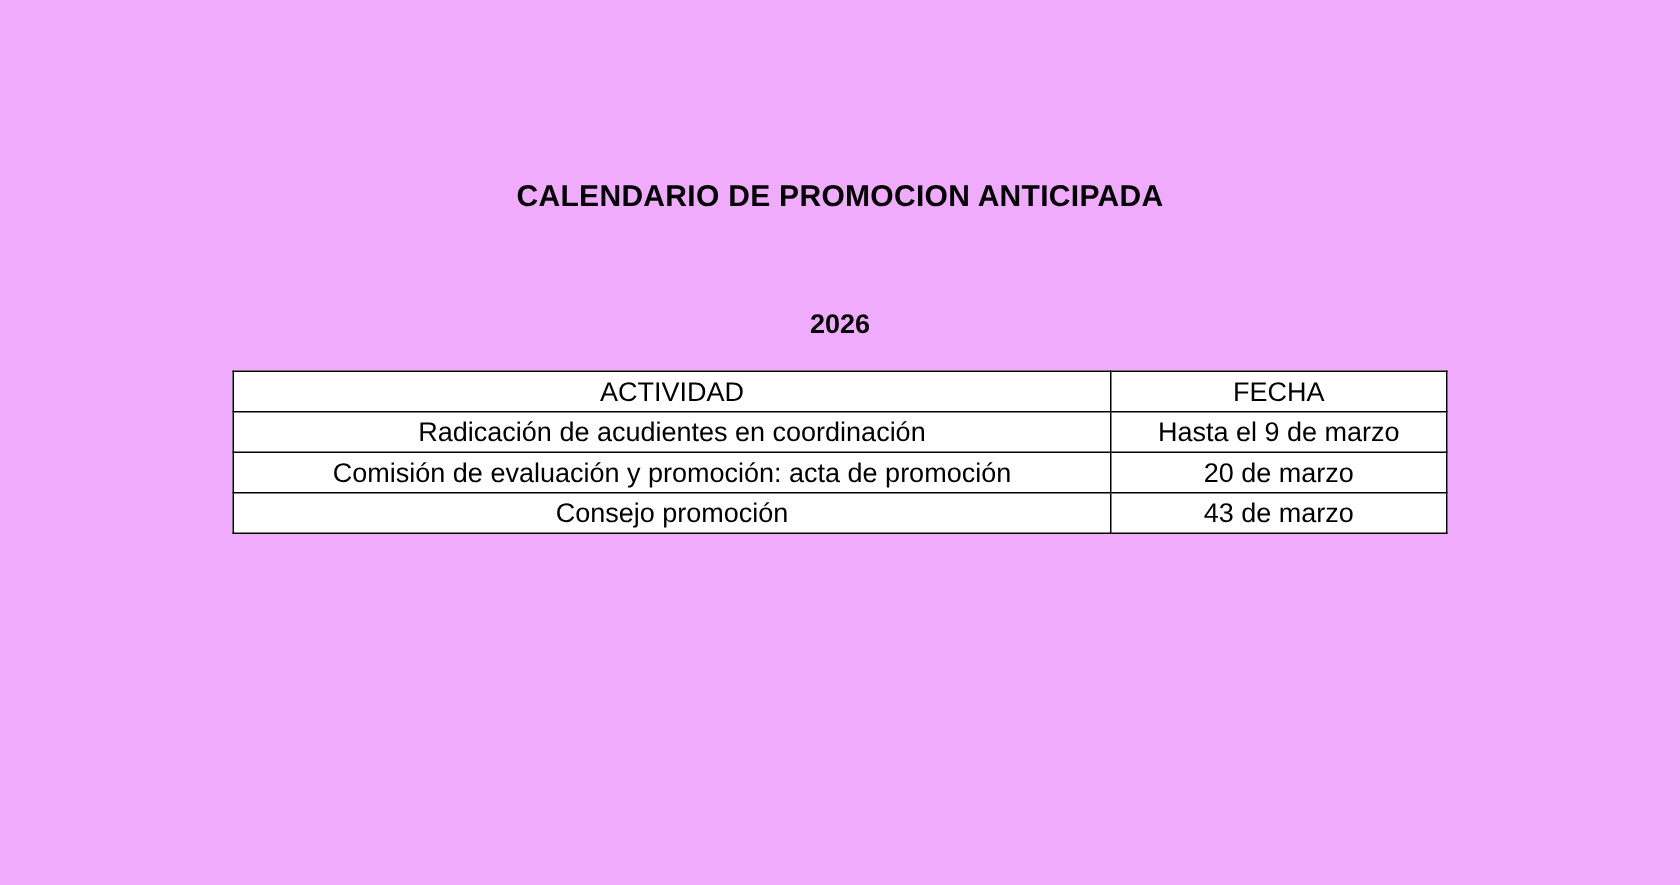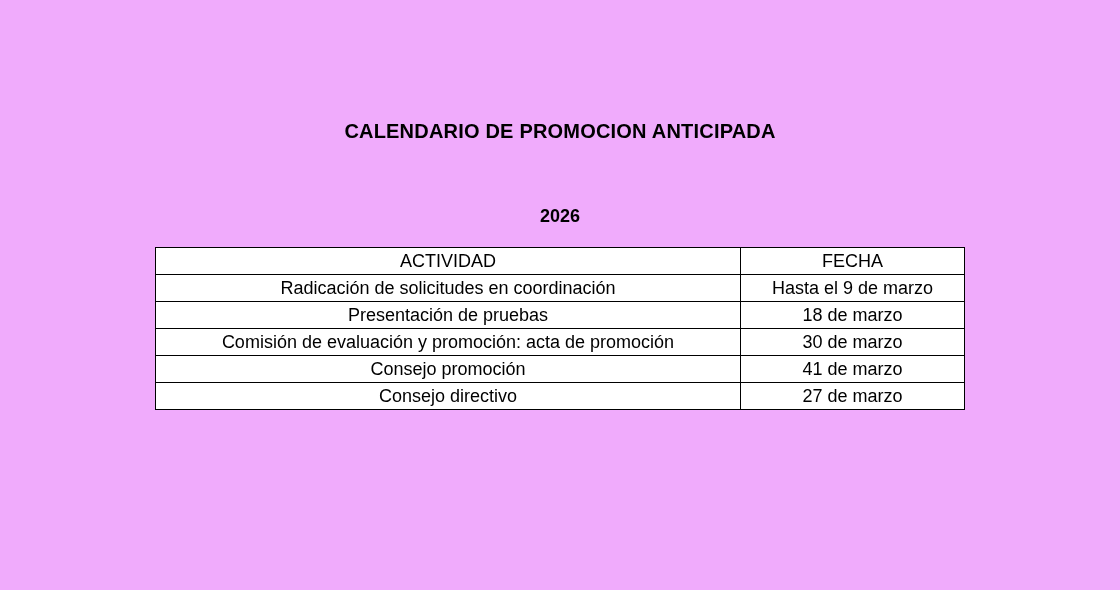--- a/index.html
+++ b/index.html
@@ -100,36 +100,28 @@
         <col class="col-date">
       </colgroup>
       <thead>
         <tr>
           <th>ACTIVIDAD</th>
           <th>FECHA</th>
         </tr>
       </thead>
       <tbody>
         <tr>
-          <td>Radicación de solicitudes en coordinación</td>
+          <td>Radicación de acudientes en coordinación</td>
           <td>Hasta el 9 de marzo</td>
         </tr>
         <tr>
-          <td>Presentación de pruebas</td>
-          <td>18 de marzo</td>
-        </tr>
-        <tr>
           <td>Comisión de evaluación y promoción: acta de promoción</td>
-          <td>30 de marzo</td>
+          <td>20 de marzo</td>
         </tr>
         <tr>
           <td>Consejo promoción</td>
-          <td>41 de marzo</td>
-        </tr>
-        <tr>
-          <td>Consejo directivo</td>
-          <td>27 de marzo</td>
+          <td>43 de marzo</td>
         </tr>
       </tbody>
     </table>
   </div>
 
 </div>
 
 </body></html>

